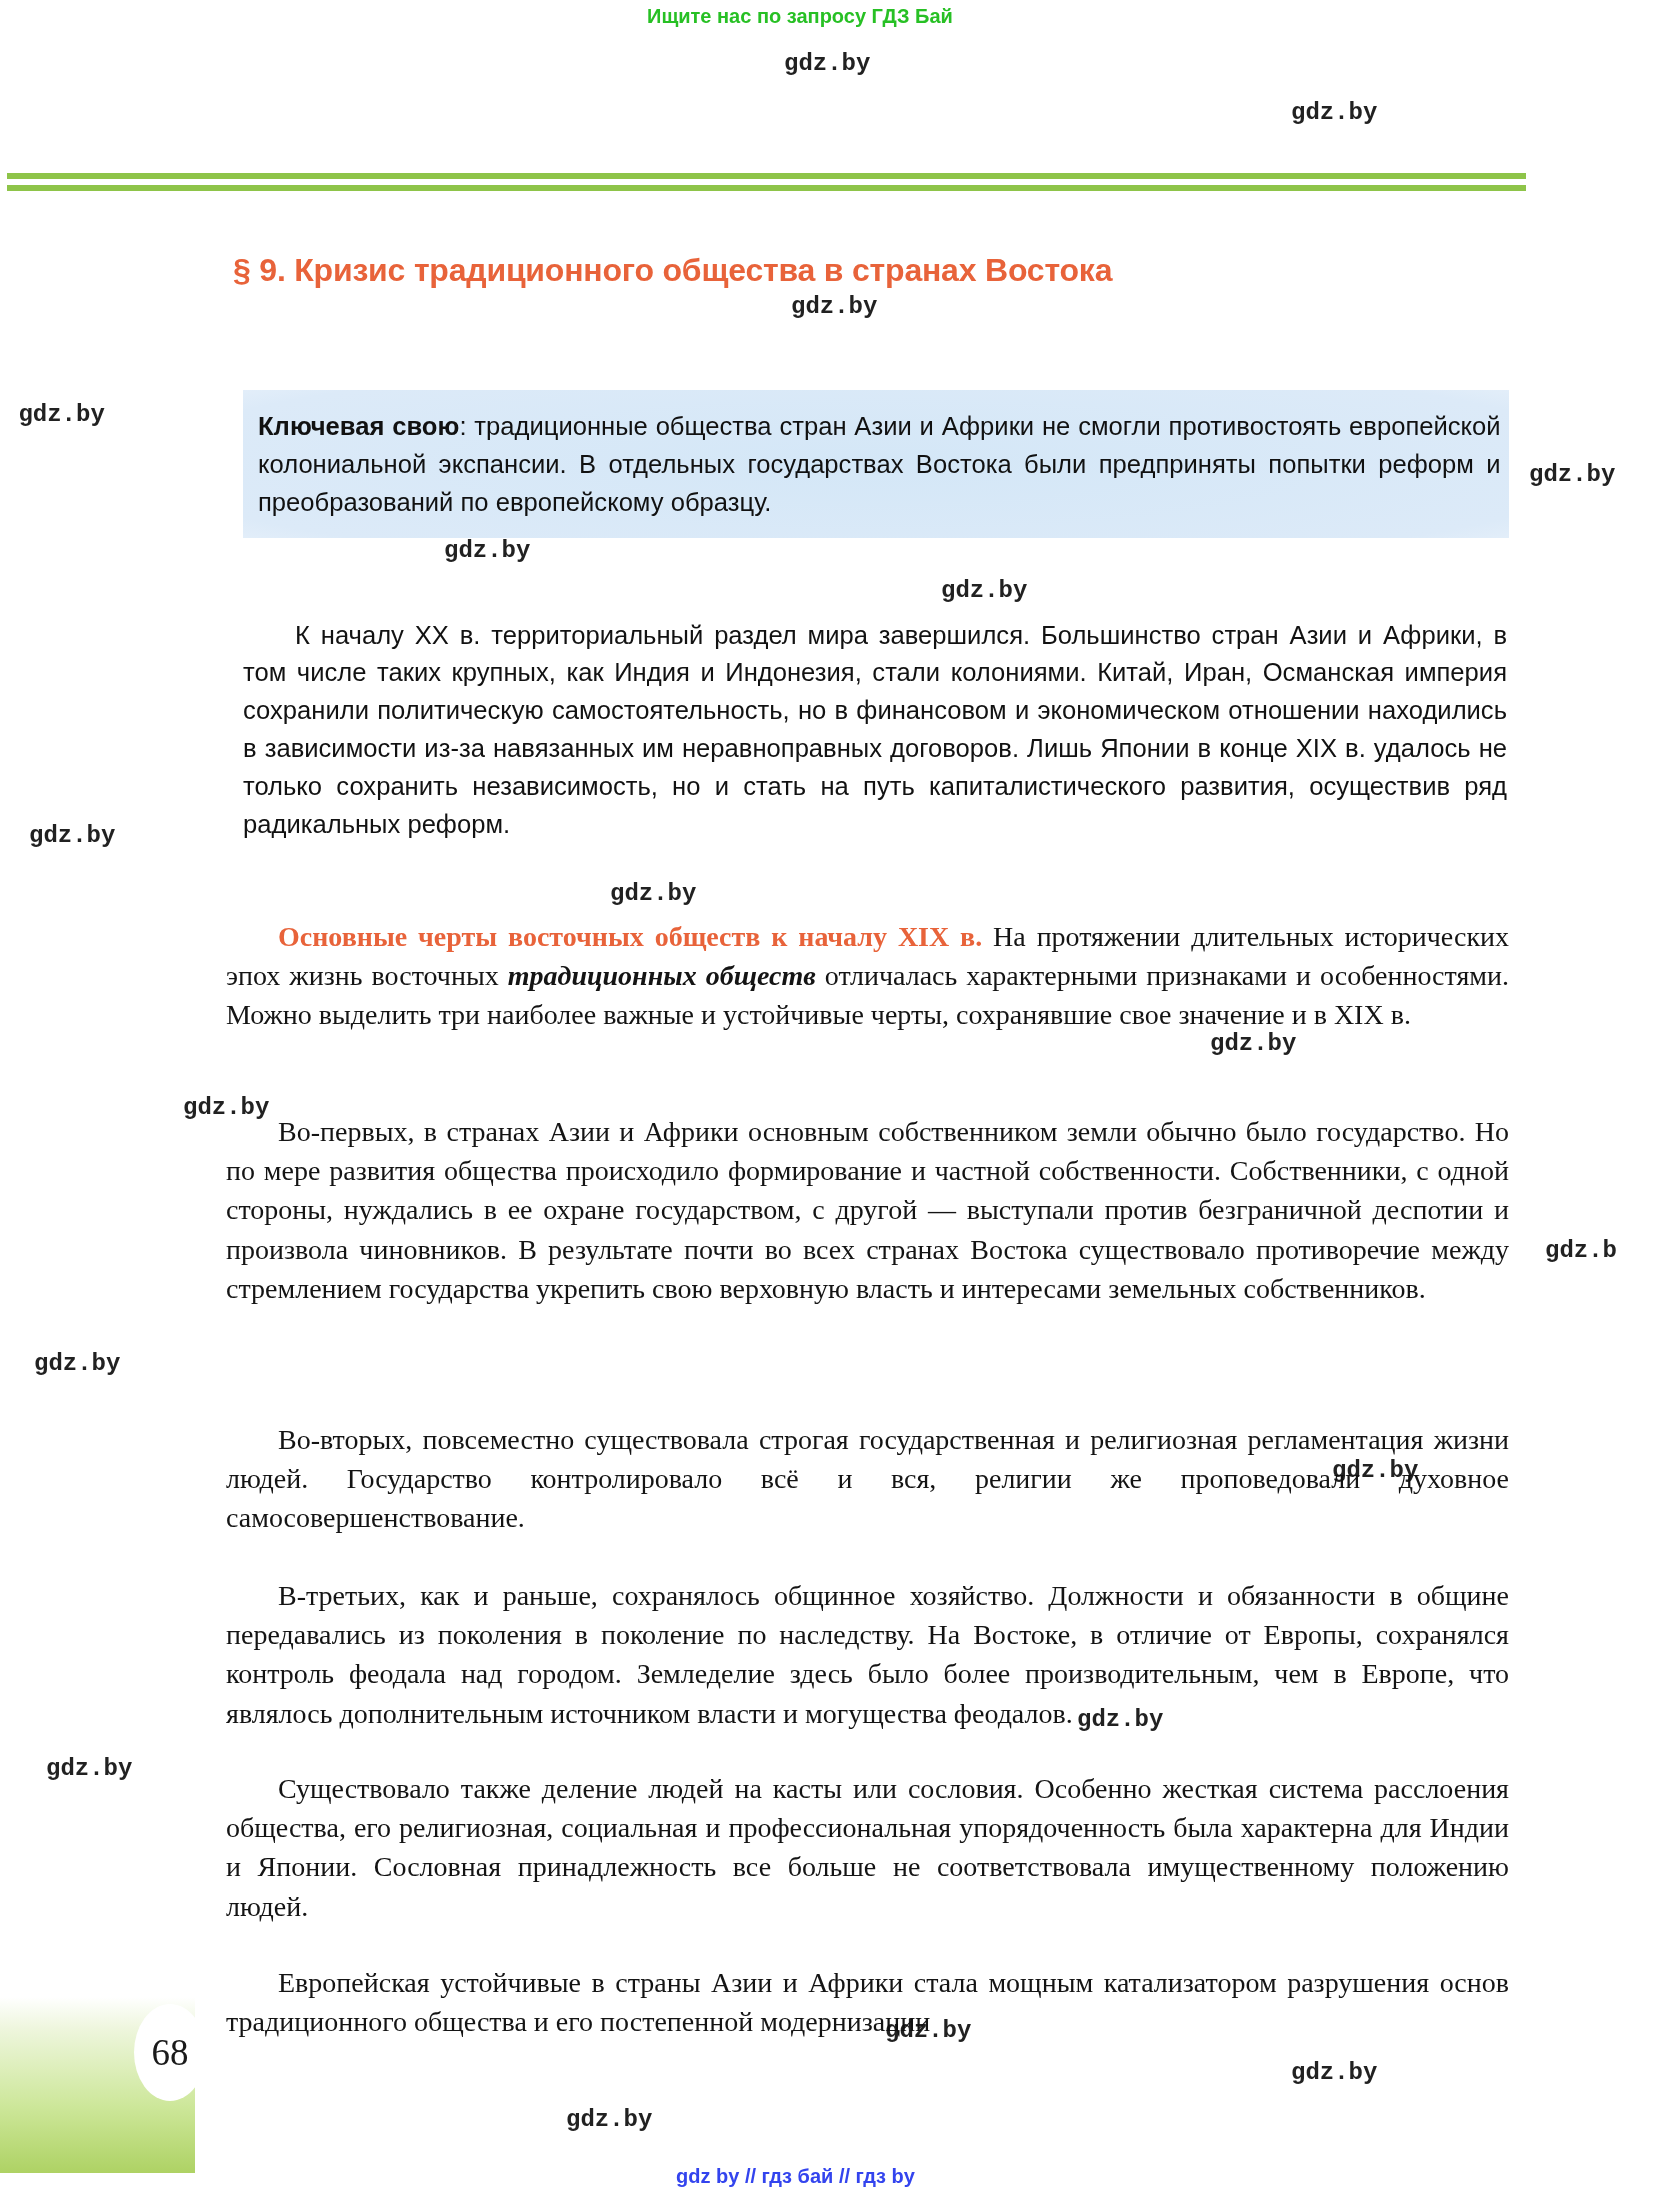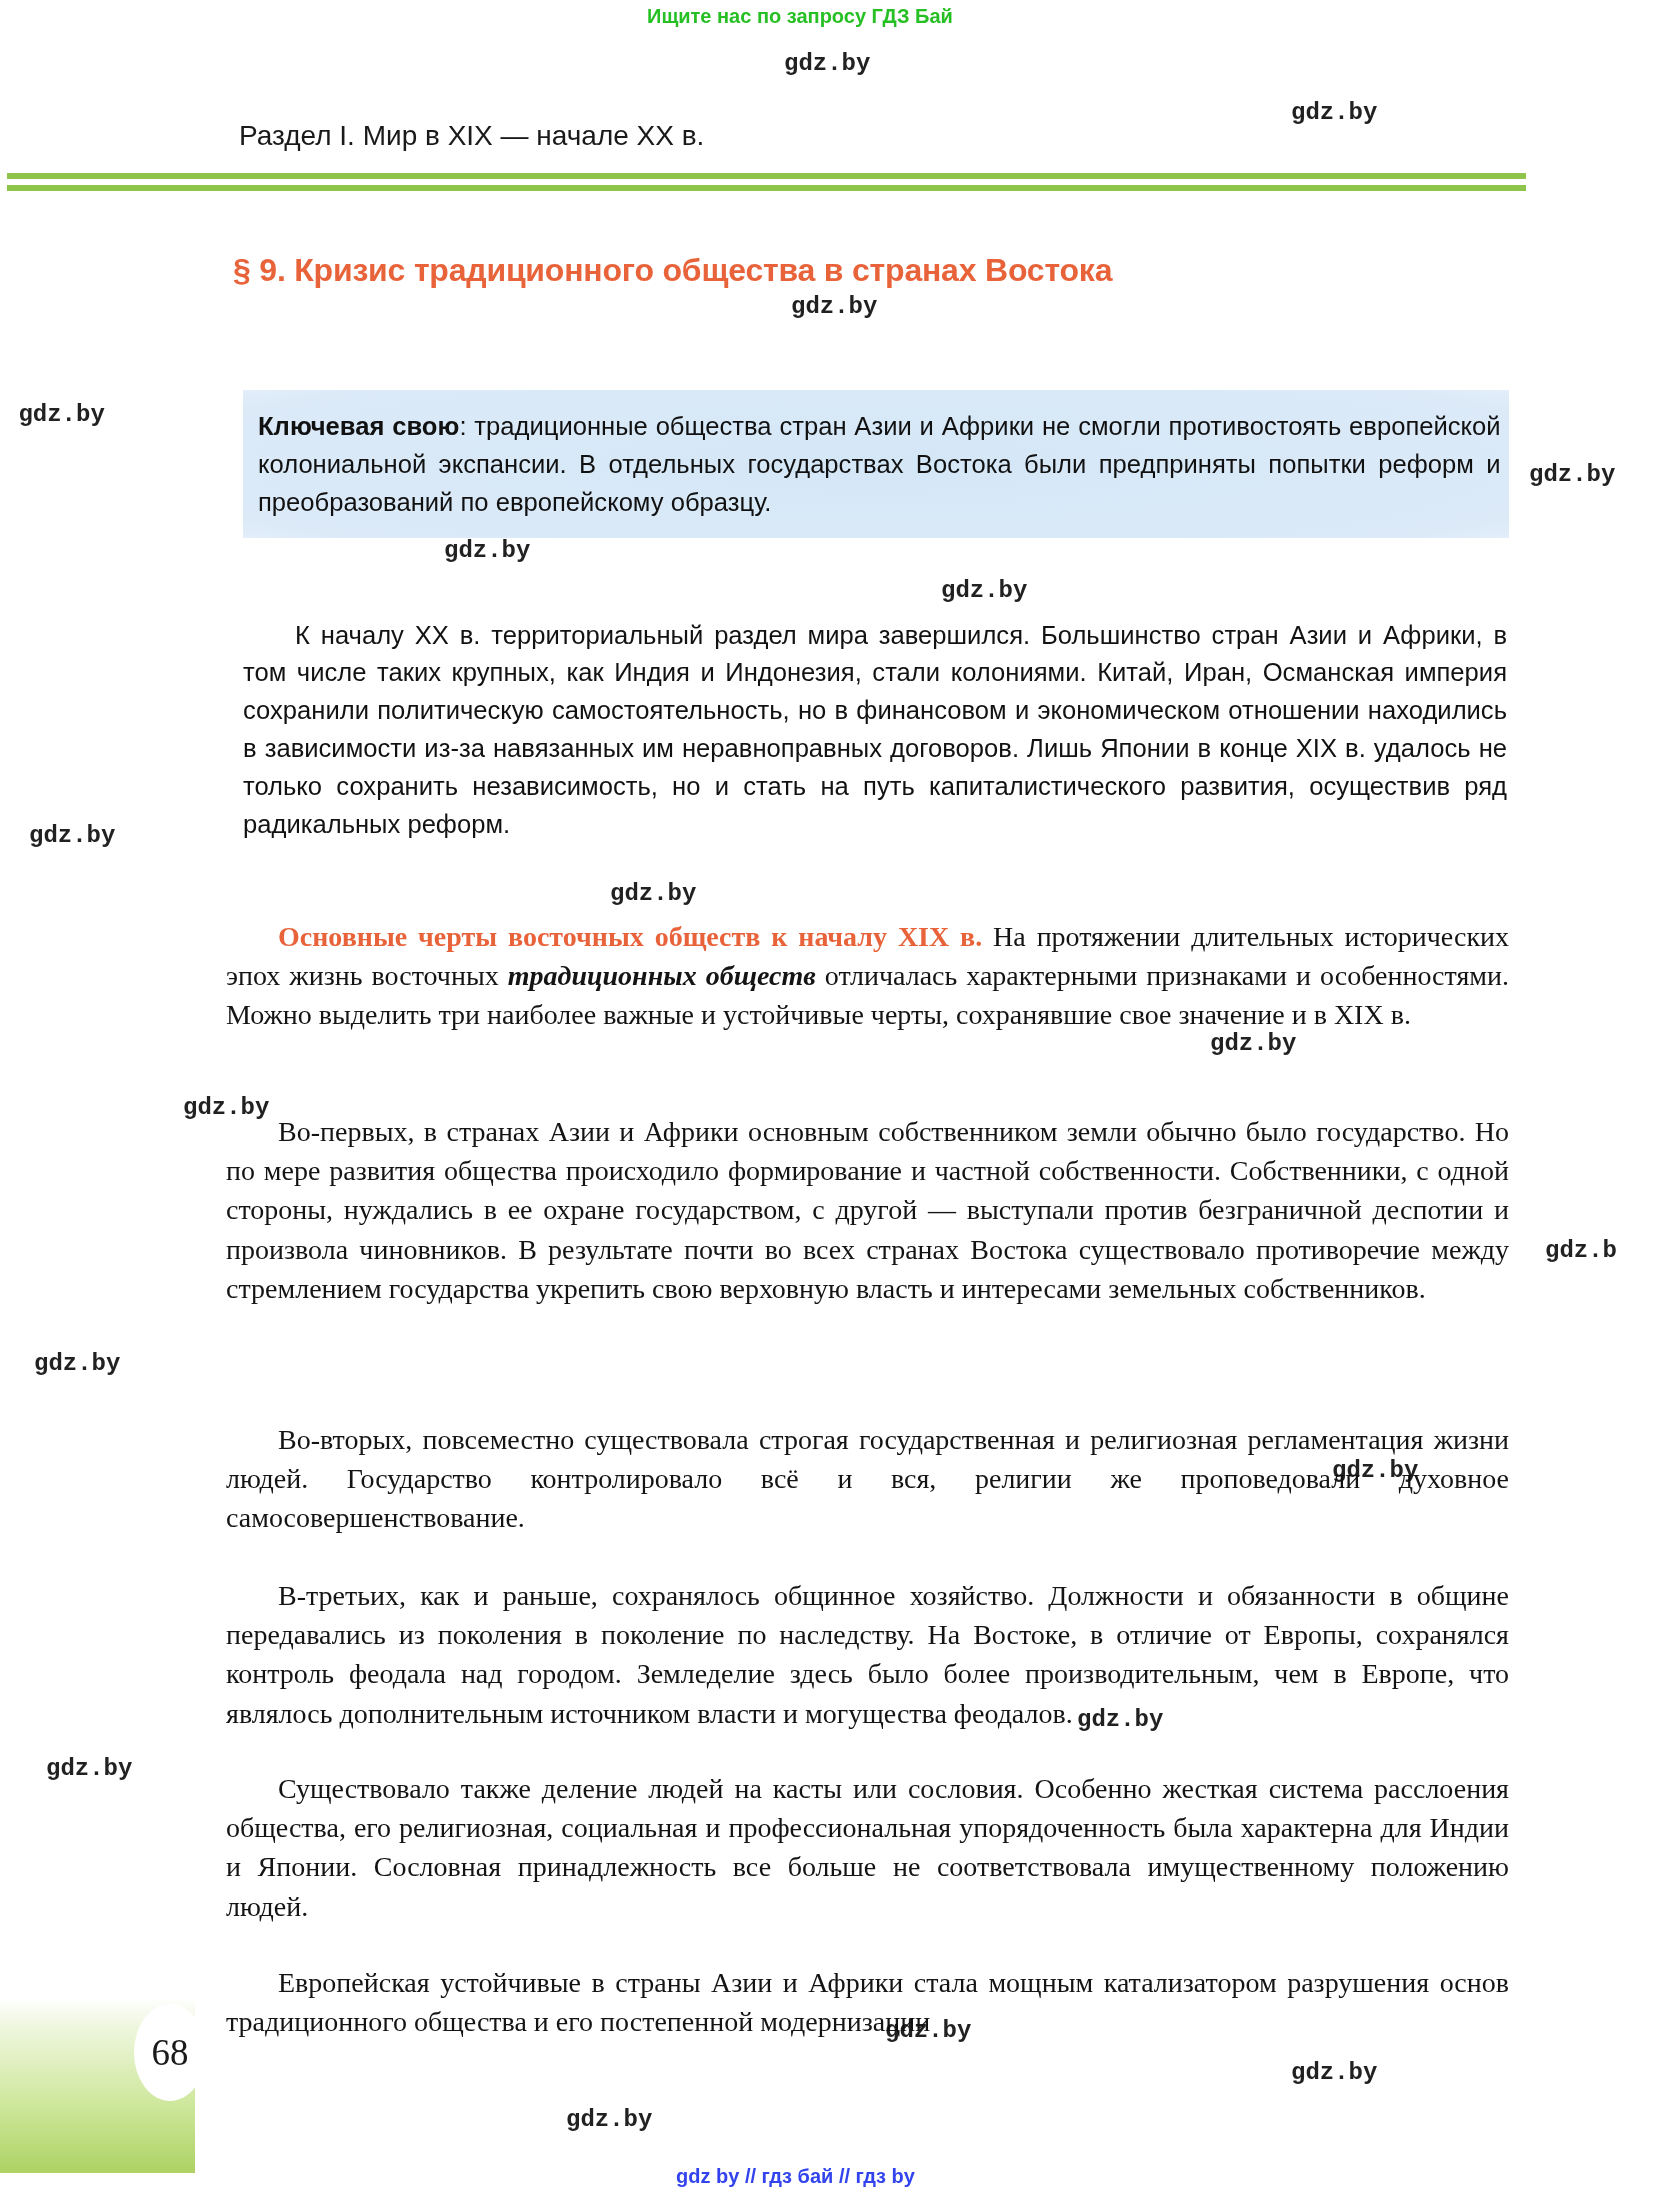--- a/index.html
+++ b/index.html
@@ -179,21 +179,20 @@
     z-index: 20;
   }
 </style>
 </head>
 <body>
 
 <div id="page">
 
   <div class="wm-green" style="left:647px; top:5px; font-size:20px;">Ищите нас по запросу ГДЗ Бай</div>
 
-  <div class="running-head">Раздел I. Мир в XIX — начале XX в.</div>
 
   <div class="rule-wrap">
     <div class="rule-line"></div>
     <div class="rule-gap"></div>
     <div class="rule-line"></div>
   </div>
 
   <h1 class="section-title">§ 9. Кризис традиционного общества в странах Востока</h1>
 
   <div class="key-idea">

